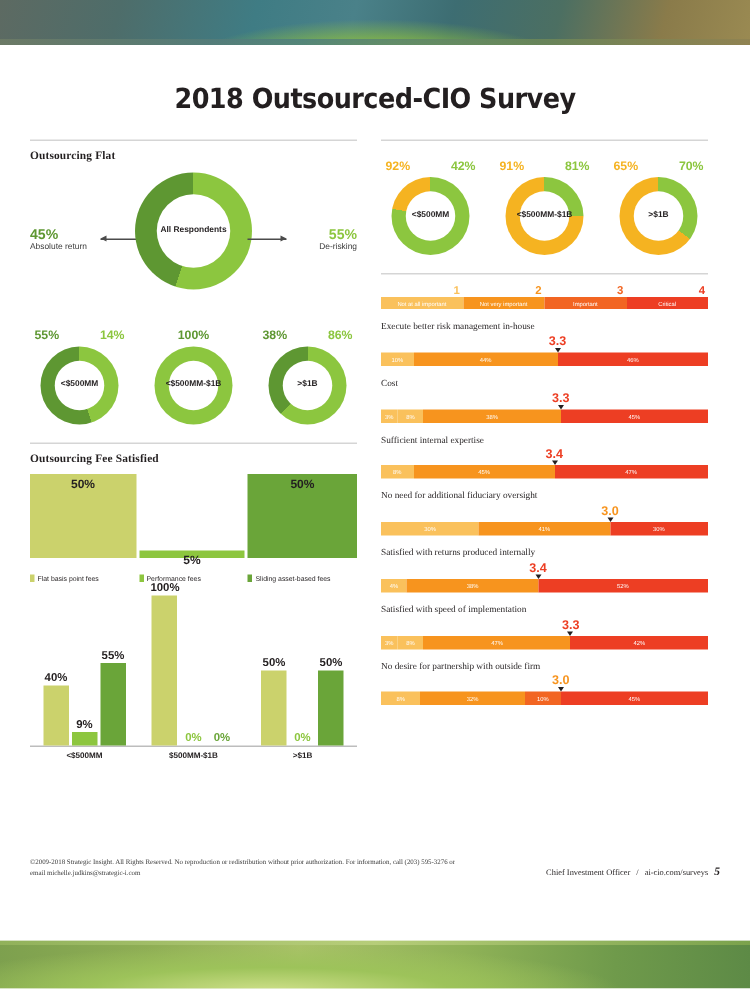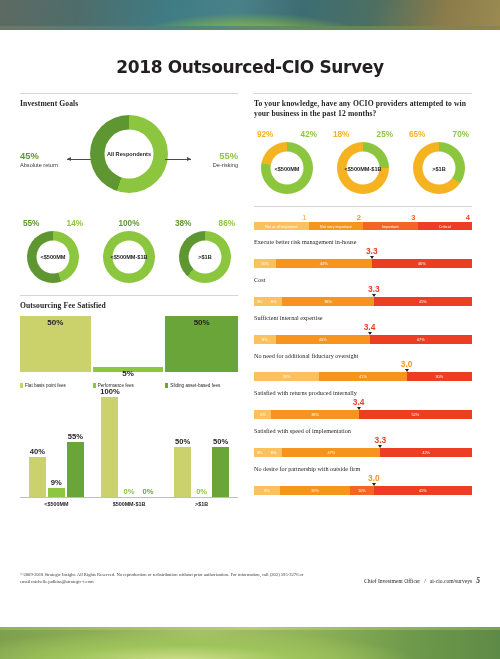--- a/index.html
+++ b/index.html
@@ -169,21 +169,21 @@
 <div class="page">
 
   <div class="page-title">2018 Outsourced-CIO Survey</div>
 
   <div class="cols">
 
     <div class="col">
 
       <div>
         <div class="sec-rule"></div>
-        <div class="sec-title">Investment Goals</div>
+        <div class="sec-title">Outsourcing Flat</div>
 
         <div class="donut-main-wrap">
           <div class="side-label left">
             <div class="side-pct" id="g-main-lpct" style="color: rgb(94, 151, 50);">45%</div>
             <div class="side-txt">Absolute return</div>
           </div>
           <div class="arrow left"></div>
           <div class="donut donut-main" id="g-main-donut" style="background: conic-gradient(rgb(140, 198, 63) 0deg, rgb(140, 198, 63) 198deg, rgb(94, 151, 50) 198deg, rgb(94, 151, 50) 360deg);">
             <div class="hole">
               <div class="donut-center-label">All Respondents</div>
@@ -321,39 +321,38 @@
               <div class="grp-xlab" style="width: 33%;">&gt;$1B</div>
             </div>
         </div>
       </div>
     </div>
 
     <div class="col">
 
       <div>
         <div class="sec-rule"></div>
-        <div class="sec-title">To your knowledge, have any OCIO providers attempted to win your business in the past 12 months?</div>
 
 
         <div class="small-donut-row" id="ocio-small-row">
             <div class="small-donut-cell">
               <div class="sd-pcts">
                 <div class="sd-pct" style="color: rgb(245, 179, 33);">92%</div>
                 <div class="sd-pct" style="color: rgb(140, 198, 63);">42%</div>
               </div>
               <div class="donut donut-small" style="background: conic-gradient(rgb(140, 198, 63) 0deg, rgb(140, 198, 63) 280.8deg, rgb(245, 179, 33) 280.8deg, rgb(245, 179, 33) 360deg);">
                 <div class="hole">
                   <div class="donut-center-label">&lt;$500MM</div>
                 </div>
               </div>
             </div>
             <div class="small-donut-cell">
               <div class="sd-pcts">
-                <div class="sd-pct" style="color: rgb(245, 179, 33);">18%</div>
-                <div class="sd-pct" style="color: rgb(140, 198, 63);">25%</div>
+                <div class="sd-pct" style="color: rgb(245, 179, 33);">91%</div>
+                <div class="sd-pct" style="color: rgb(140, 198, 63);">81%</div>
               </div>
               <div class="donut donut-small" style="background: conic-gradient(rgb(140, 198, 63) 0deg, rgb(140, 198, 63) 90deg, rgb(245, 179, 33) 90deg, rgb(245, 179, 33) 360deg);">
                 <div class="hole">
                   <div class="donut-center-label">&lt;$500MM-$1B</div>
                 </div>
               </div>
             </div>
             <div class="small-donut-cell">
               <div class="sd-pcts">
                 <div class="sd-pct" style="color: rgb(245, 179, 33);">65%</div>

